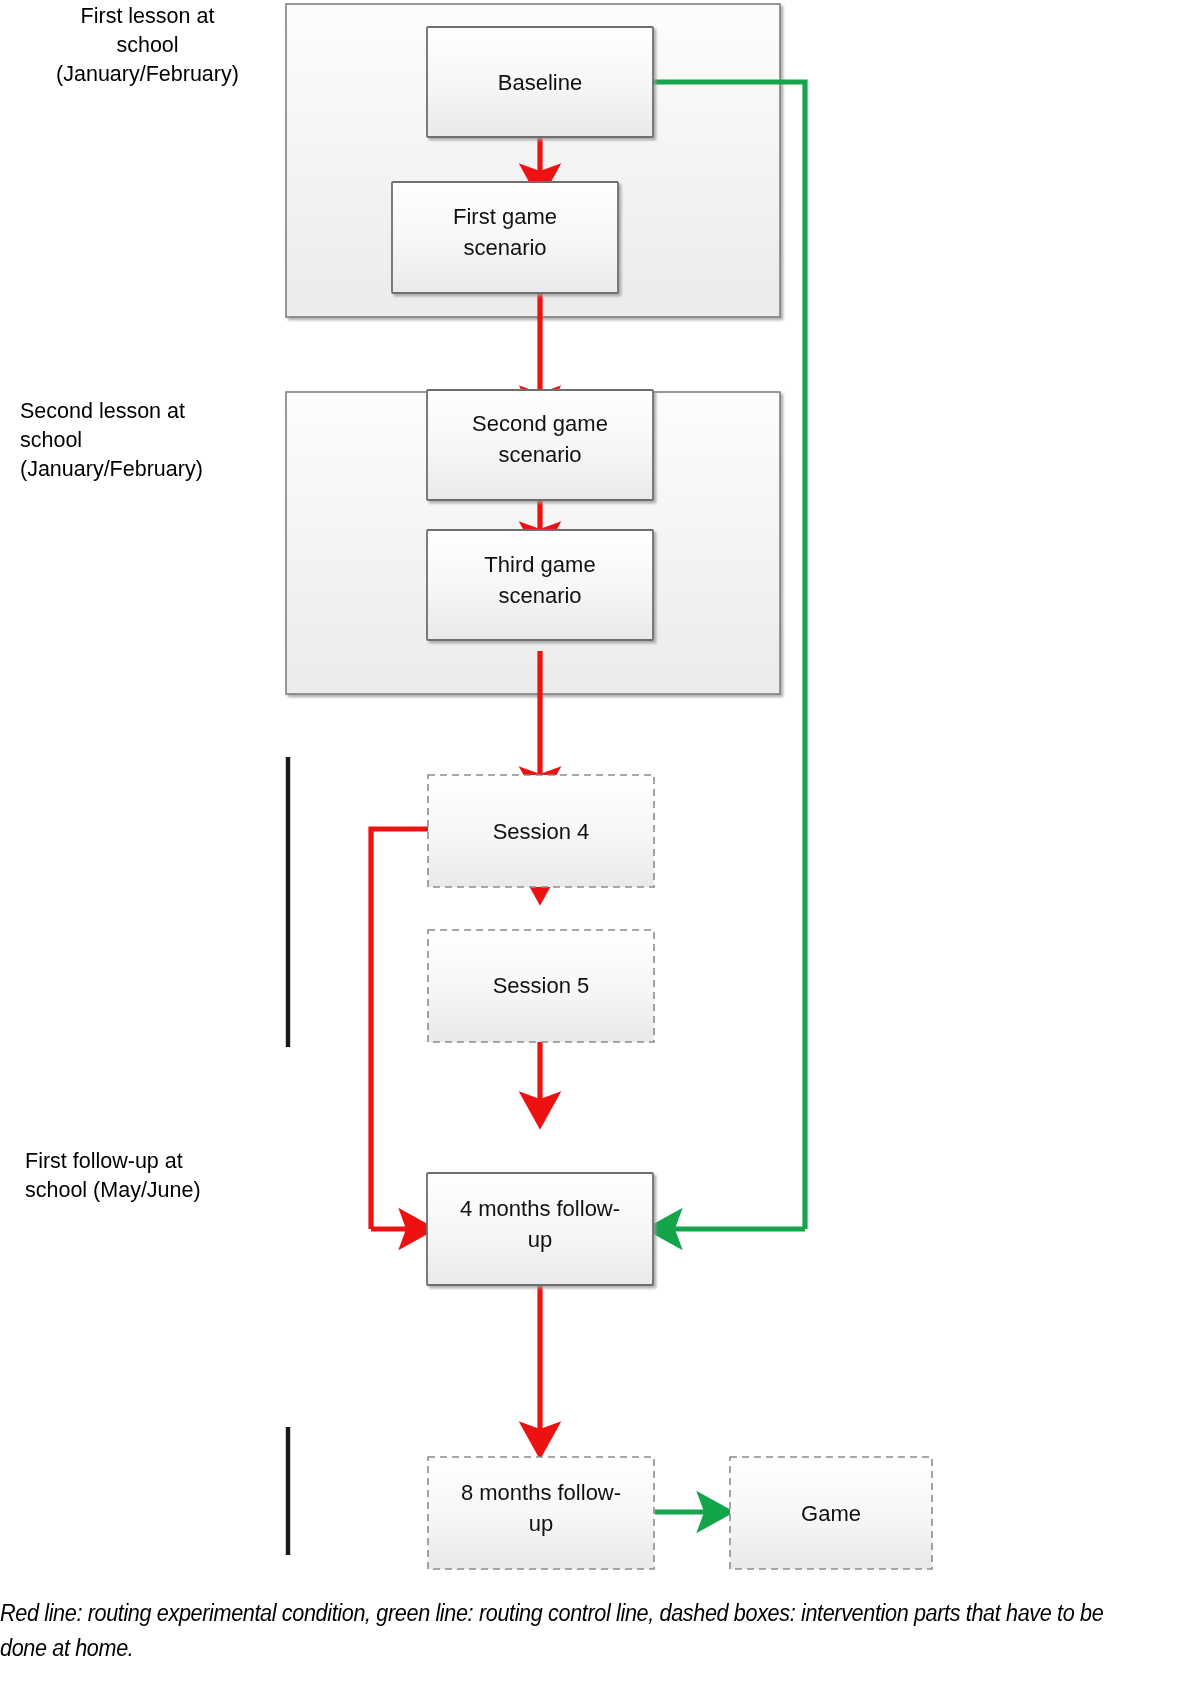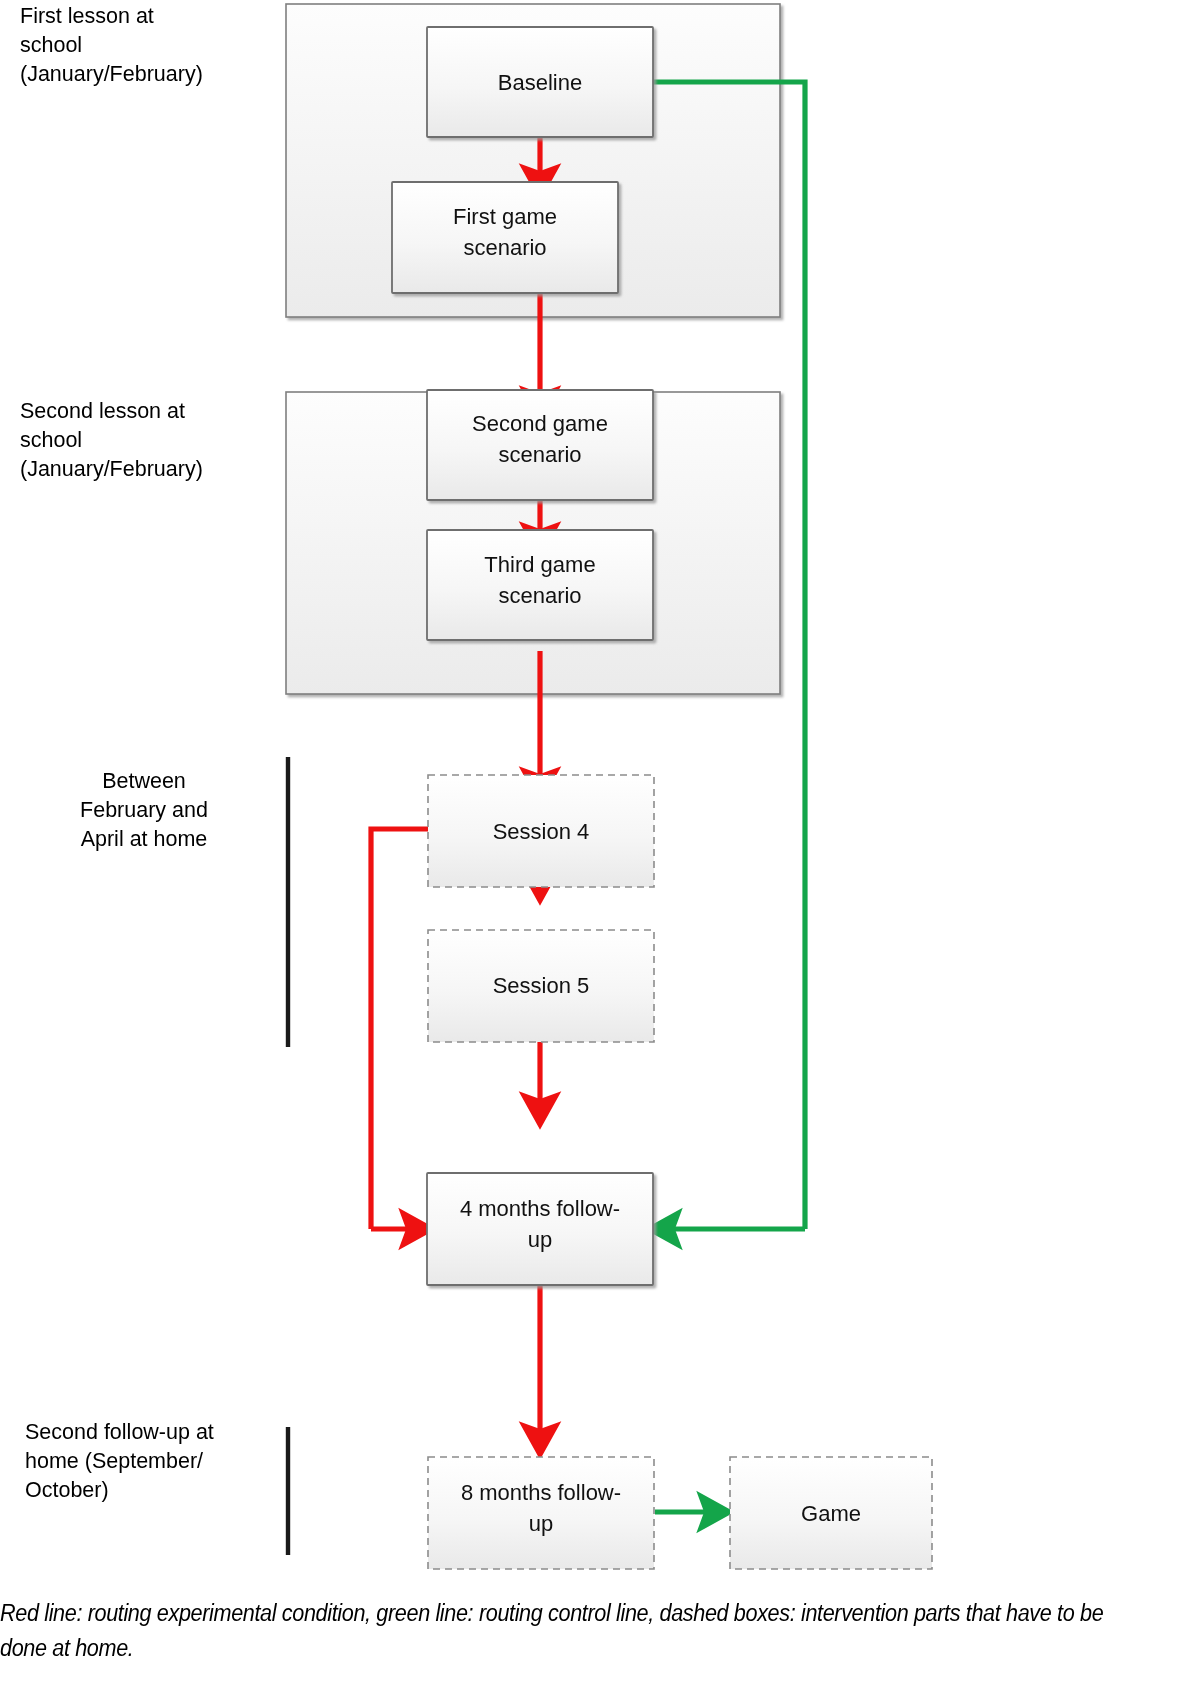--- a/index.html
+++ b/index.html
@@ -156,32 +156,28 @@
 
     <g>
       <rect x="730" y="1457" width="202" height="112" fill="url(#boxGrad)" stroke="#8c8c8c" stroke-width="1.6" stroke-dasharray="7 5"></rect>
       <text class="box-text" x="831" y="1521" text-anchor="middle">Game</text>
     </g>
 
     <line x1="288" y1="757" x2="288" y2="1047" stroke="#1a1a1a" stroke-width="4.4"></line>
     <line x1="288" y1="1427" x2="288" y2="1555" stroke="#1a1a1a" stroke-width="4.4"></line>
   </svg>
 
-  <div class="stage-label" style="left:20px; top:2px; width:255px; text-align:left;">First lesson at
+  <div class="stage-label" style="left:20px; top:2px; width:255px; text-align:center;">First lesson at
 school
  (January/February)</div>
 
   <div class="stage-label" style="left:20px; top:365px; width:262px; text-align:left;margin-top:32px;">Second lesson at
 school
 (January/February)</div>
 
-  <div class="stage-label" style="left:30px; top:767px; width:228px; text-align:center;">Between
-February and
-April at home</div>
 
+  <div class="stage-label" style="left:25px; top:1147px; width:255px; text-align:left;">First follow-up at
+school (May/June)</div>
 
-  <div class="stage-label" style="left:25px; top:1418px; width:252px; text-align:left;">Second follow-up at
-home (September/
-October)</div>
 
   <div class="caption">Red line: routing experimental condition, green line: routing control line, dashed boxes: intervention parts that have to be done at home.</div>
 
 </div>
 
 </body></html>

